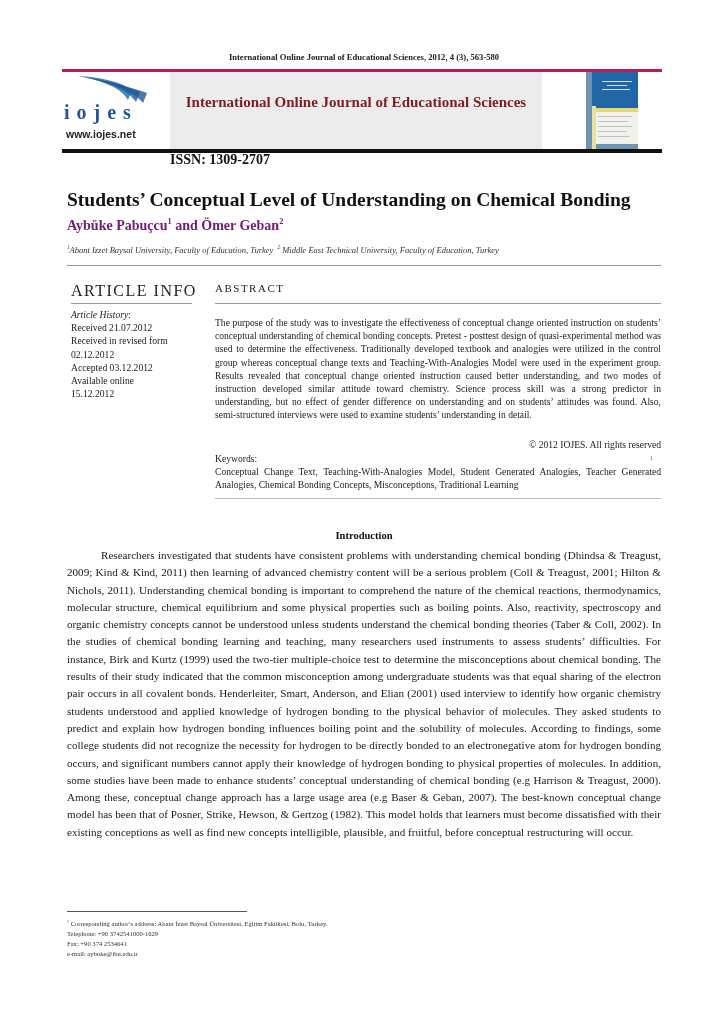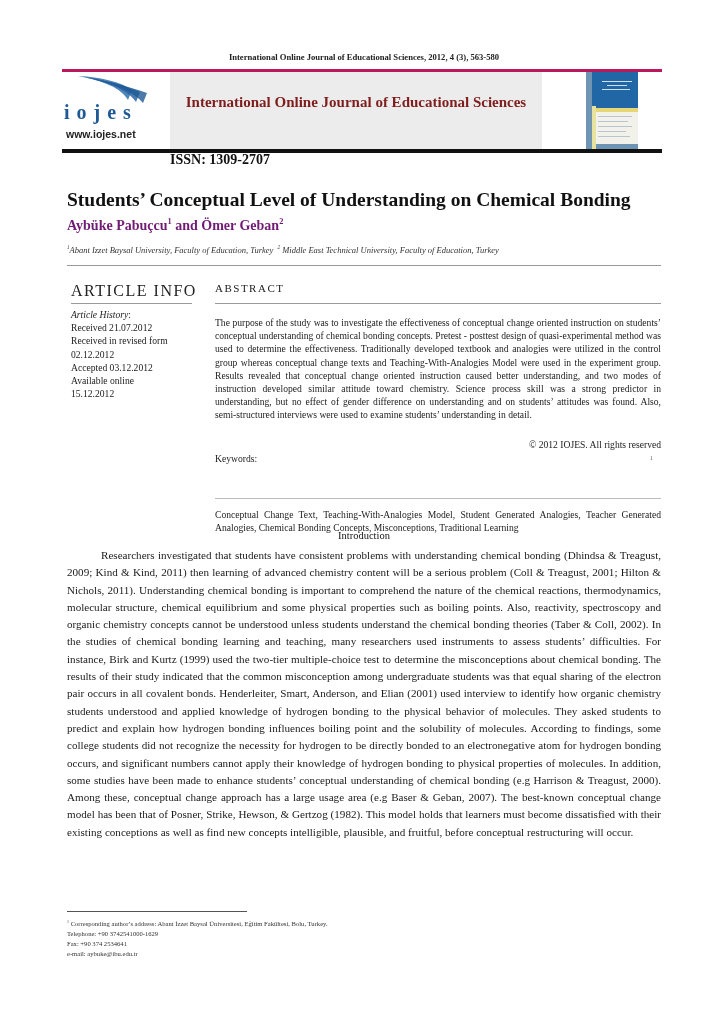--- a/index.html
+++ b/index.html
@@ -104,27 +104,26 @@
     font-family: "Liberation Serif", serif; font-size: 9.6px; color: #222;
   }
   .kw-mark {
     position: absolute; left: 650px; top: 455px;
     font-family: "Liberation Serif", serif; font-size: 5.5px; color: #555;
   }
   .keywords {
     position: absolute; left: 215px; top: 465px; width: 446px;
     font-family: "Liberation Serif", serif; font-size: 9.6px; line-height: 13.2px; color: #222;
     text-align: justify;
-    margin-top: 43px;
   }
   .rule-mid { position: absolute; left: 215px; top: 498px; width: 446px; height: 1px; background: #bbb; }
 
   .section-head {
     position: absolute; left: 0; top: 530px; width: 728px; text-align: center;
-    font-family: "Liberation Serif", serif; font-weight: normal; font-size: 10.5px; color: #111;
+    font-family: "Liberation Serif", serif; font-weight: bold; font-size: 10.5px; color: #111;
   }
   .body-text {
     position: absolute; left: 67px; top: 547px; width: 594px;
     font-family: "Liberation Serif", serif; font-size: 11.1px; line-height: 17.3px; color: #1a1a1a;
     text-align: justify; text-indent: 34px;
     height: 350px; overflow: hidden;
   }
 
   .fn-rule { position: absolute; left: 67px; top: 911px; width: 180px; height: 1px; background: #555; }
   .footnotes {

